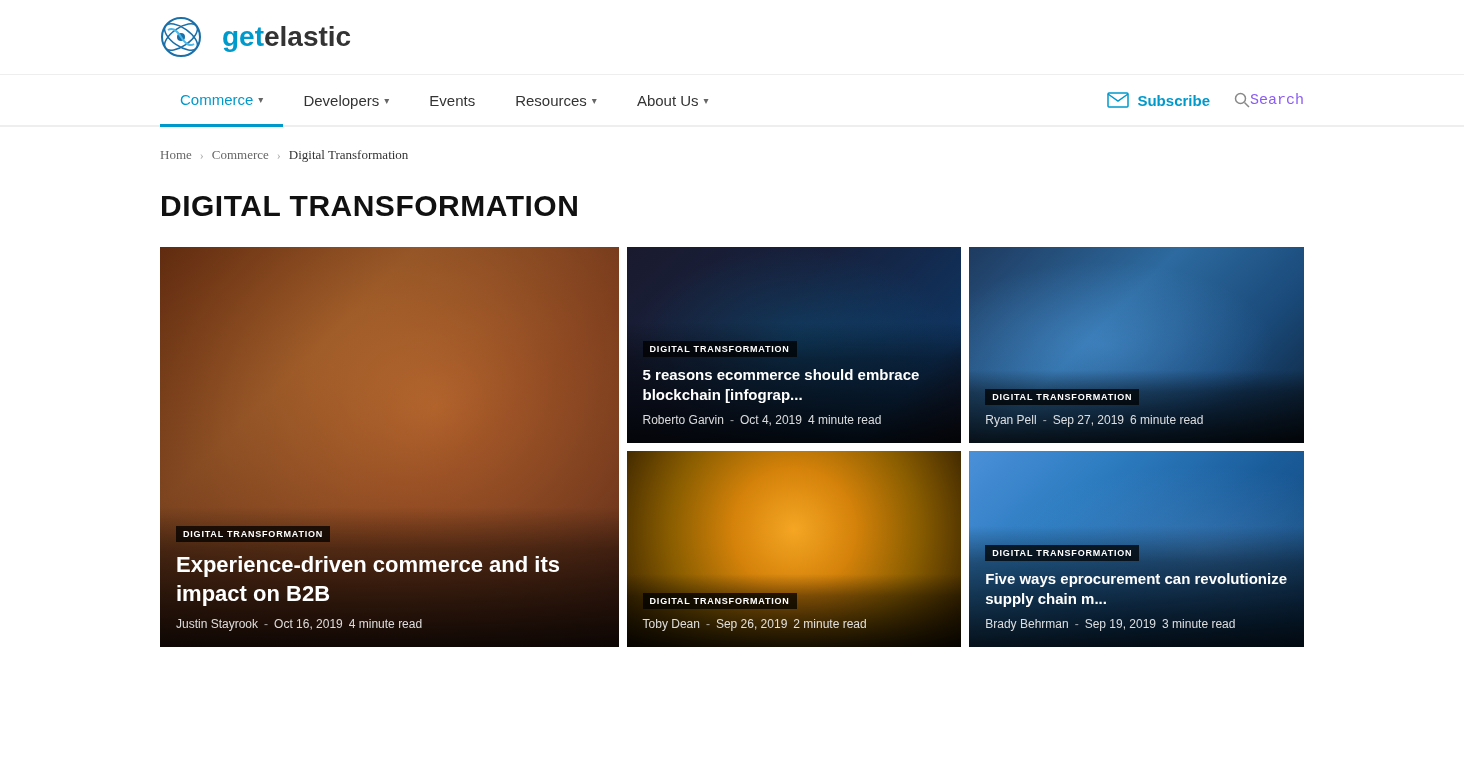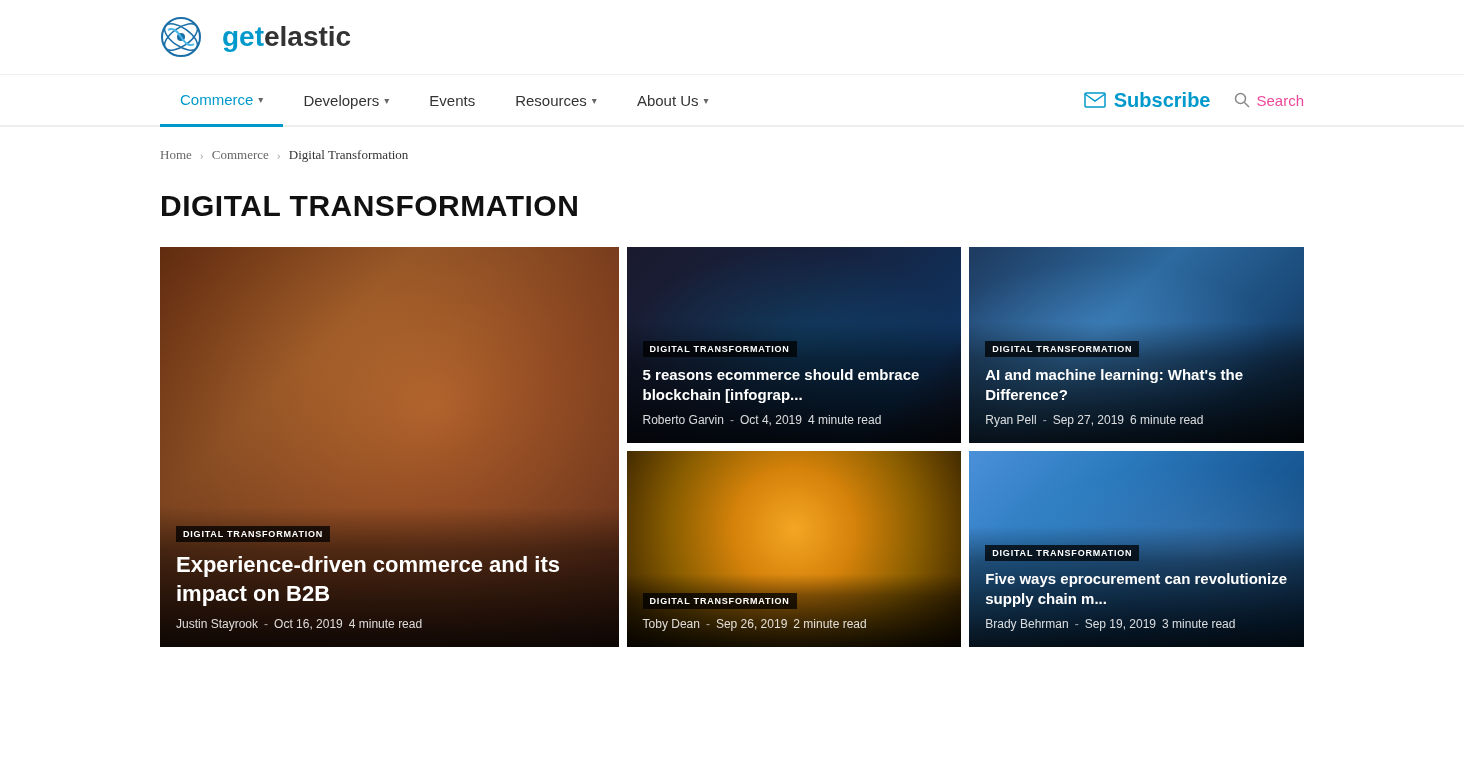--- a/index.html
+++ b/index.html
@@ -61,31 +61,32 @@
       margin-left: auto;
       display: flex;
       align-items: center;
       gap: 24px;
     }
     .subscribe-btn {
       display: flex;
       align-items: center;
       gap: 8px;
       color: #0099cc;
-      font-size: 20px;
+      font-size: 15px;
       cursor: pointer;
       font-weight: 600;
     }
     .search-area {
       display: flex;
       align-items: center;
-      gap: 6px;
-      color: #ec4899;
+      gap: 0;
+      color: #8b5cf6;
       font-size: 15px;
       cursor: pointer;
+      font-family: Liberation Mono, monospace;
     }
 
     
     .breadcrumb {
       padding: 20px 160px 10px;
       display: flex;
       align-items: center;
       gap: 8px;
       font-size: 13px;
       color: #666;
@@ -323,21 +324,20 @@
         <span>Oct 4, 2019</span>
         <span>4 minute read</span>
       </div>
     </div>
   </div>
 
   <div class="article-card img-ai" style="min-height:195px;">
     <div class="article-card-img-placeholder img-ai" style="min-height:195px;"></div>
     <div class="card-overlay">
       <div class="card-tag">DIGITAL TRANSFORMATION</div>
-      <div class="card-title" style="font-size:15px;">AI and machine learning: What's the Difference?</div>
       <div class="card-meta">
         <span>Ryan Pell</span>
         <span class="dot">-</span>
         <span>Sep 27, 2019</span>
         <span>6 minute read</span>
       </div>
     </div>
   </div>
 
   <div class="article-card img-crypto" style="min-height:195px;">

